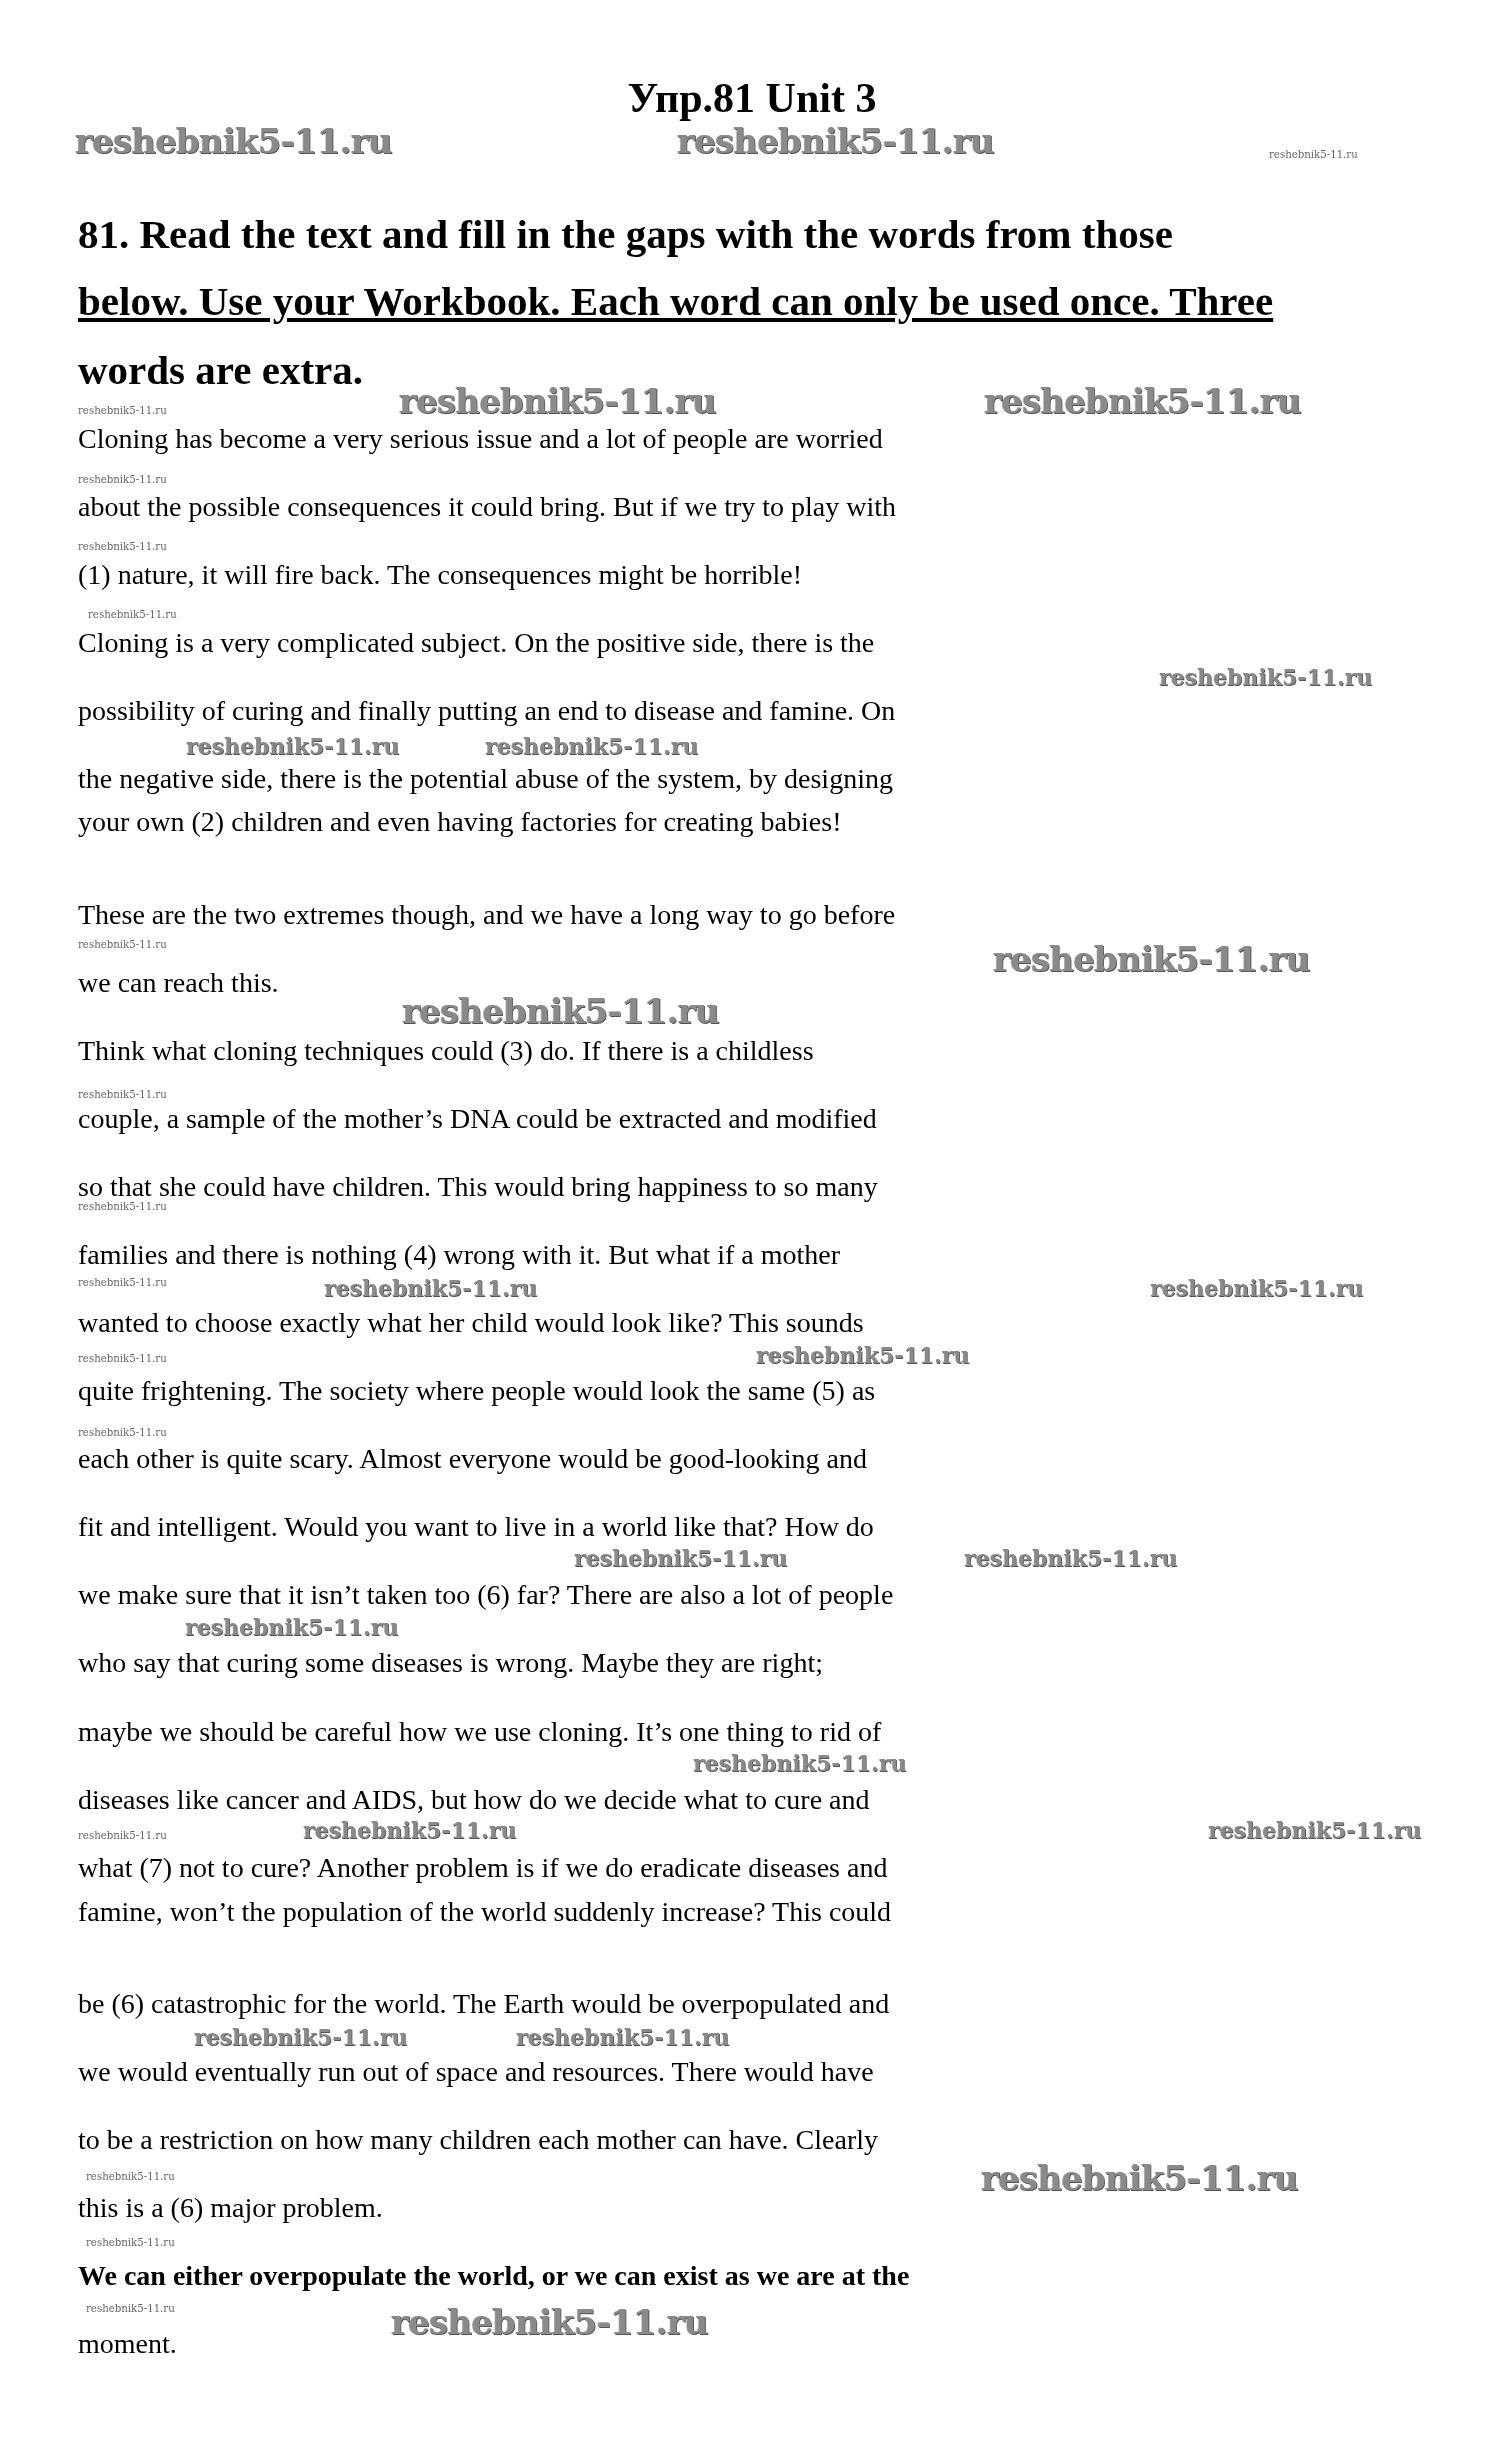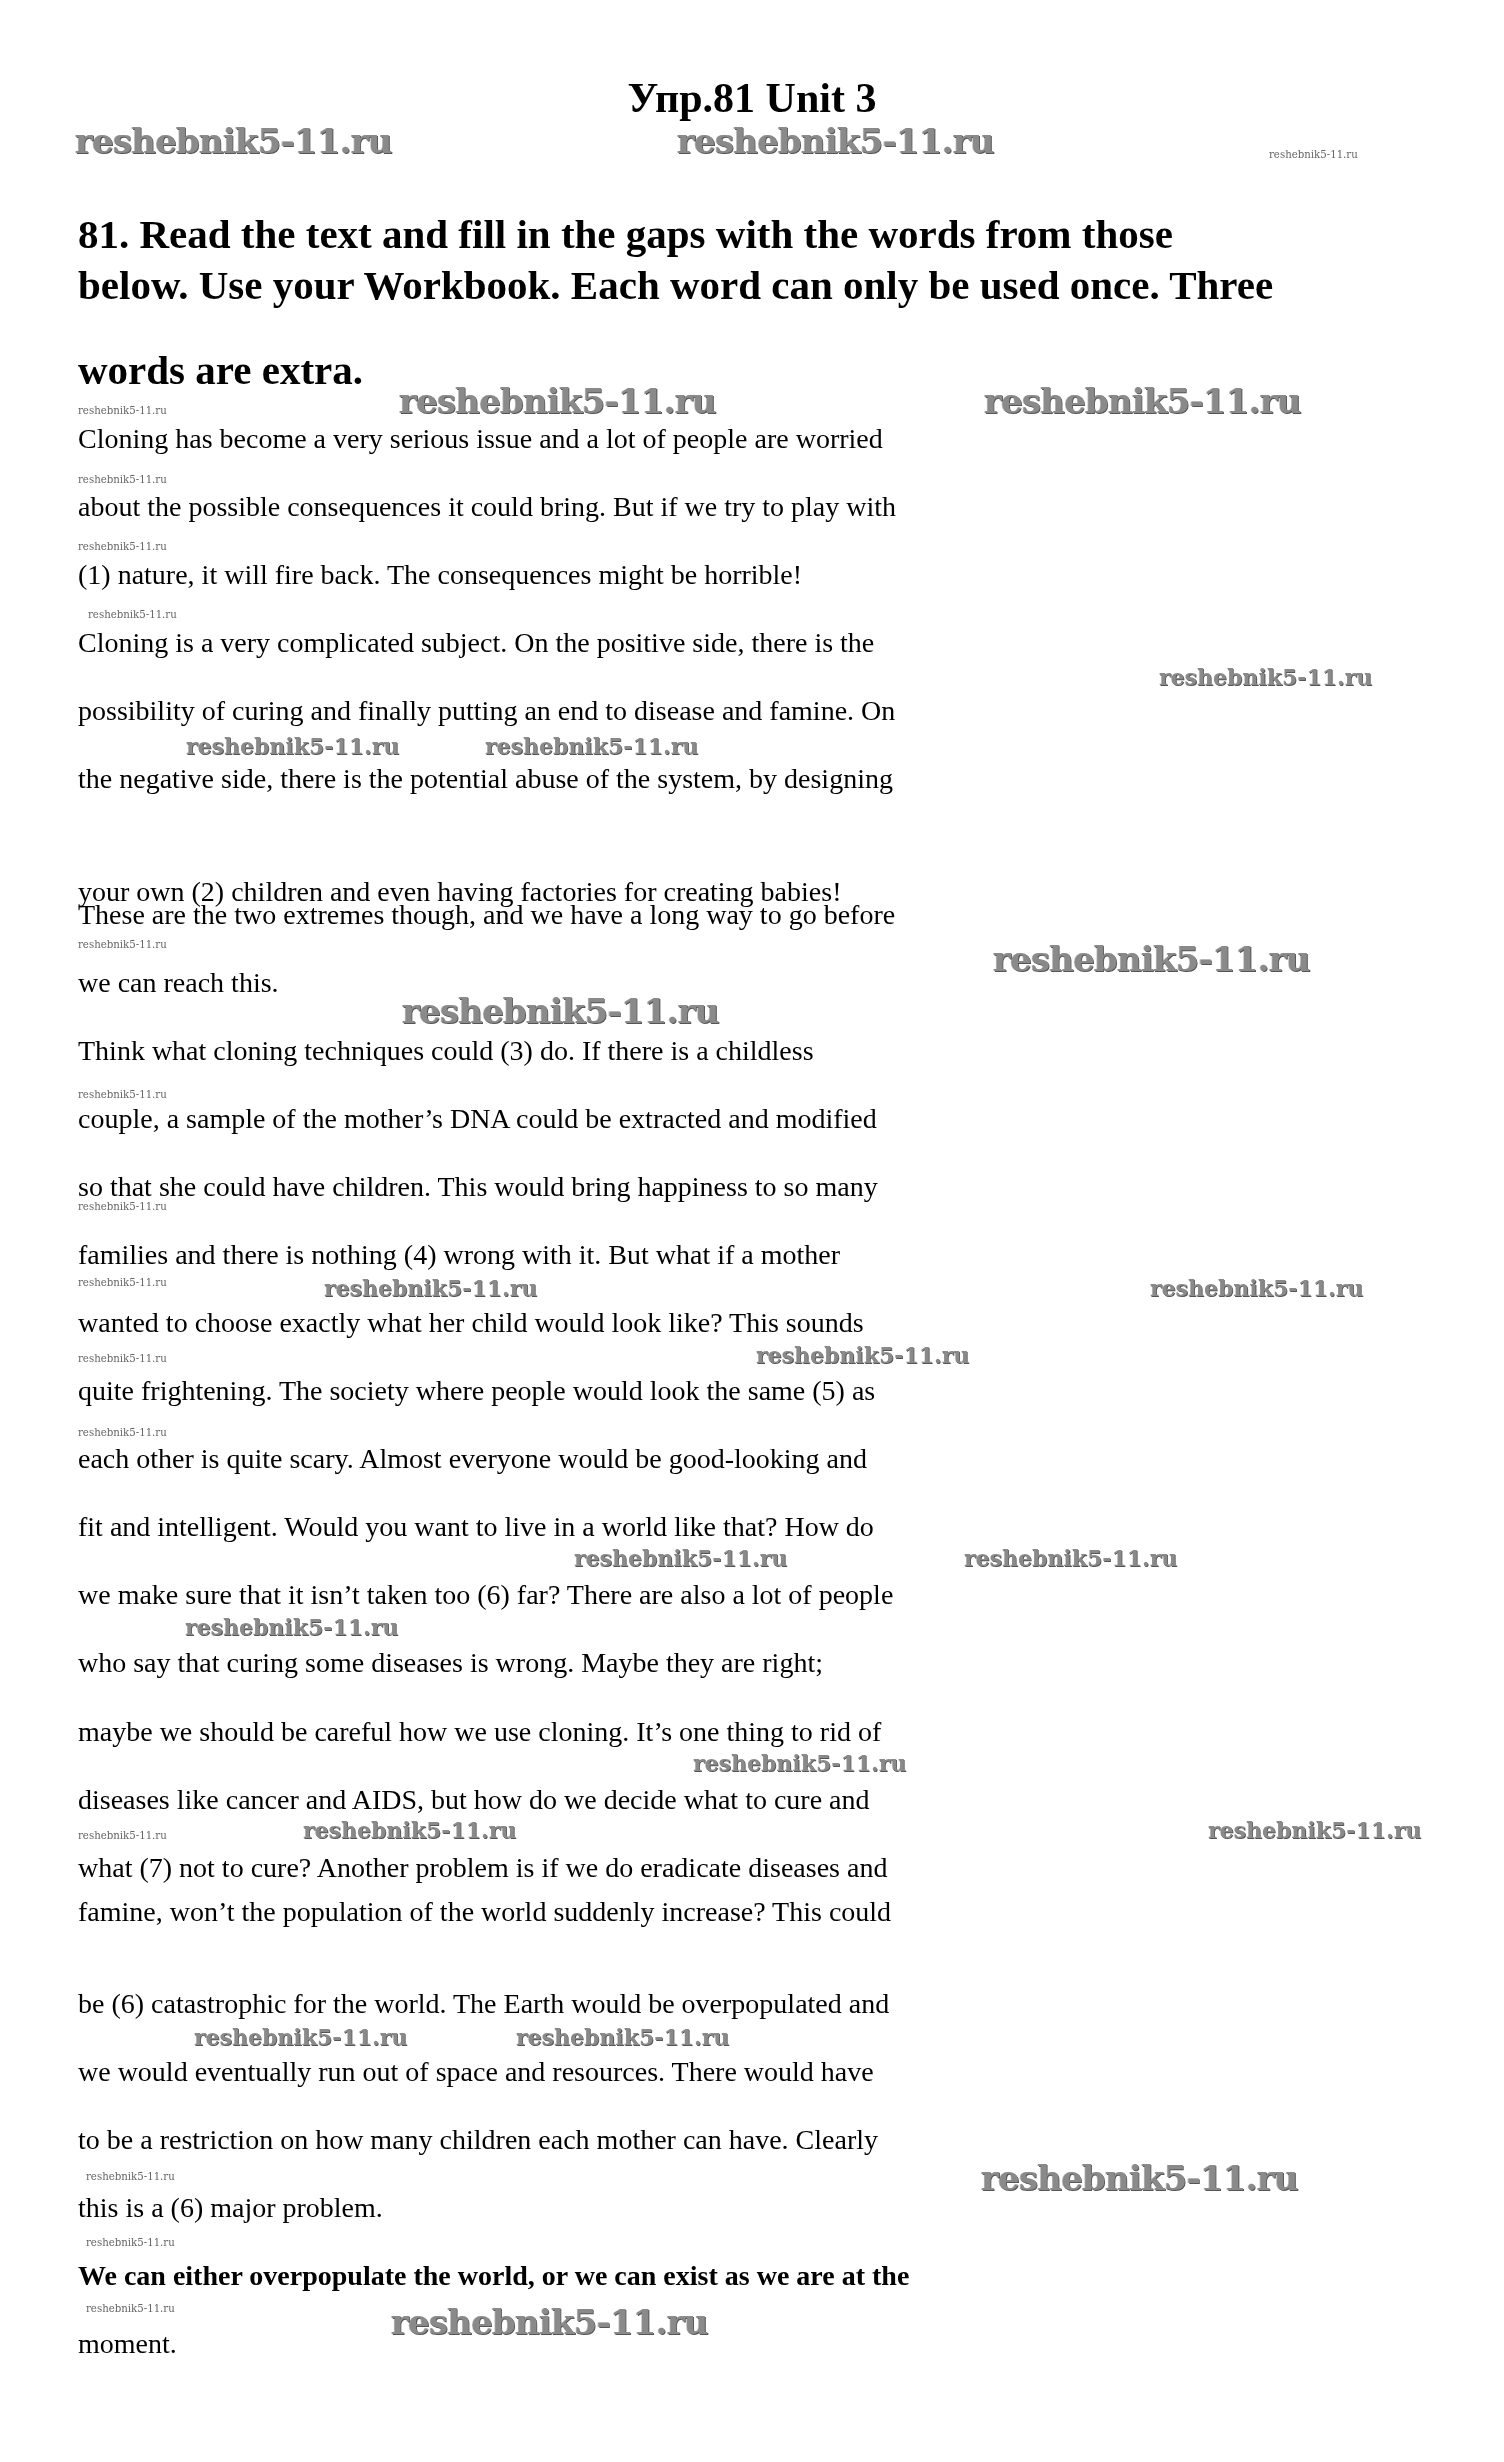--- a/index.html
+++ b/index.html
@@ -22,31 +22,31 @@
 
 <div>
 
   <div class="title">Упр.81 Unit 3</div>
 
   <div class="wm-big" style="left:75px;top:122px;">reshebnik5-11.ru</div>
   <div class="wm-big" style="left:677px;top:122px;">reshebnik5-11.ru</div>
   <div class="wm-small" style="left:1269px;top:149px;">reshebnik5-11.ru</div>
 
   <div class="instr" style="top:211px;">81. Read the text and fill in the gaps with the words from those</div>
-  <div class="instr" style="top:262px;">below. Use your Workbook. Each word can only be used once. Three</div>
+  <div class="instr" style="top:278px;text-decoration:underline;">below. Use your Workbook. Each word can only be used once. Three</div>
   <div class="instr" style="top:347px;">words are extra.</div>
 
   <div>
     <div class="line" style="top:415px;">Cloning has become a very serious issue and a lot of people are worried</div>
     <div class="line" style="top:483px;">about the possible consequences it could bring. But if we try to play with</div>
     <div class="line" style="top:551px;">(1) nature, it will fire back. The consequences might be horrible!</div>
     <div class="line" style="top:619px;">Cloning is a very complicated subject. On the positive side, there is the</div>
     <div class="line" style="top:687px;">possibility of curing and finally putting an end to disease and famine. On</div>
     <div class="line" style="top:755px;">the negative side, there is the potential abuse of the system, by designing</div>
-    <div class="line" style="top:868px;font-family:Liberation Serif, serif;">your own (2) children and even having factories for creating babies!</div>
+    <div class="line" style="top:798px;font-family:Liberation Serif, serif;">your own (2) children and even having factories for creating babies!</div>
     <div class="line" style="top:891px;">These are the two extremes though, and we have a long way to go before</div>
     <div class="line" style="top:959px;text-align:right;">we can reach this.</div>
     <div class="line" style="top:1027px;">Think what cloning techniques could (3) do. If there is a childless</div>
     <div class="line" style="top:1095px;">couple, a sample of the mother’s DNA could be extracted and modified</div>
     <div class="line" style="top:1163px;">so that she could have children. This would bring happiness to so many</div>
     <div class="line" style="top:1231px;">families and there is nothing (4) wrong with it. But what if a mother</div>
     <div class="line" style="top:1299px;">wanted to choose exactly what her child would look like? This sounds</div>
     <div class="line" style="top:1367px;">quite frightening. The society where people would look the same (5) as</div>
     <div class="line" style="top:1435px;">each other is quite scary. Almost everyone would be good-looking and</div>
     <div class="line" style="top:1503px;">fit and intelligent. Would you want to live in a world like that? How do</div>

